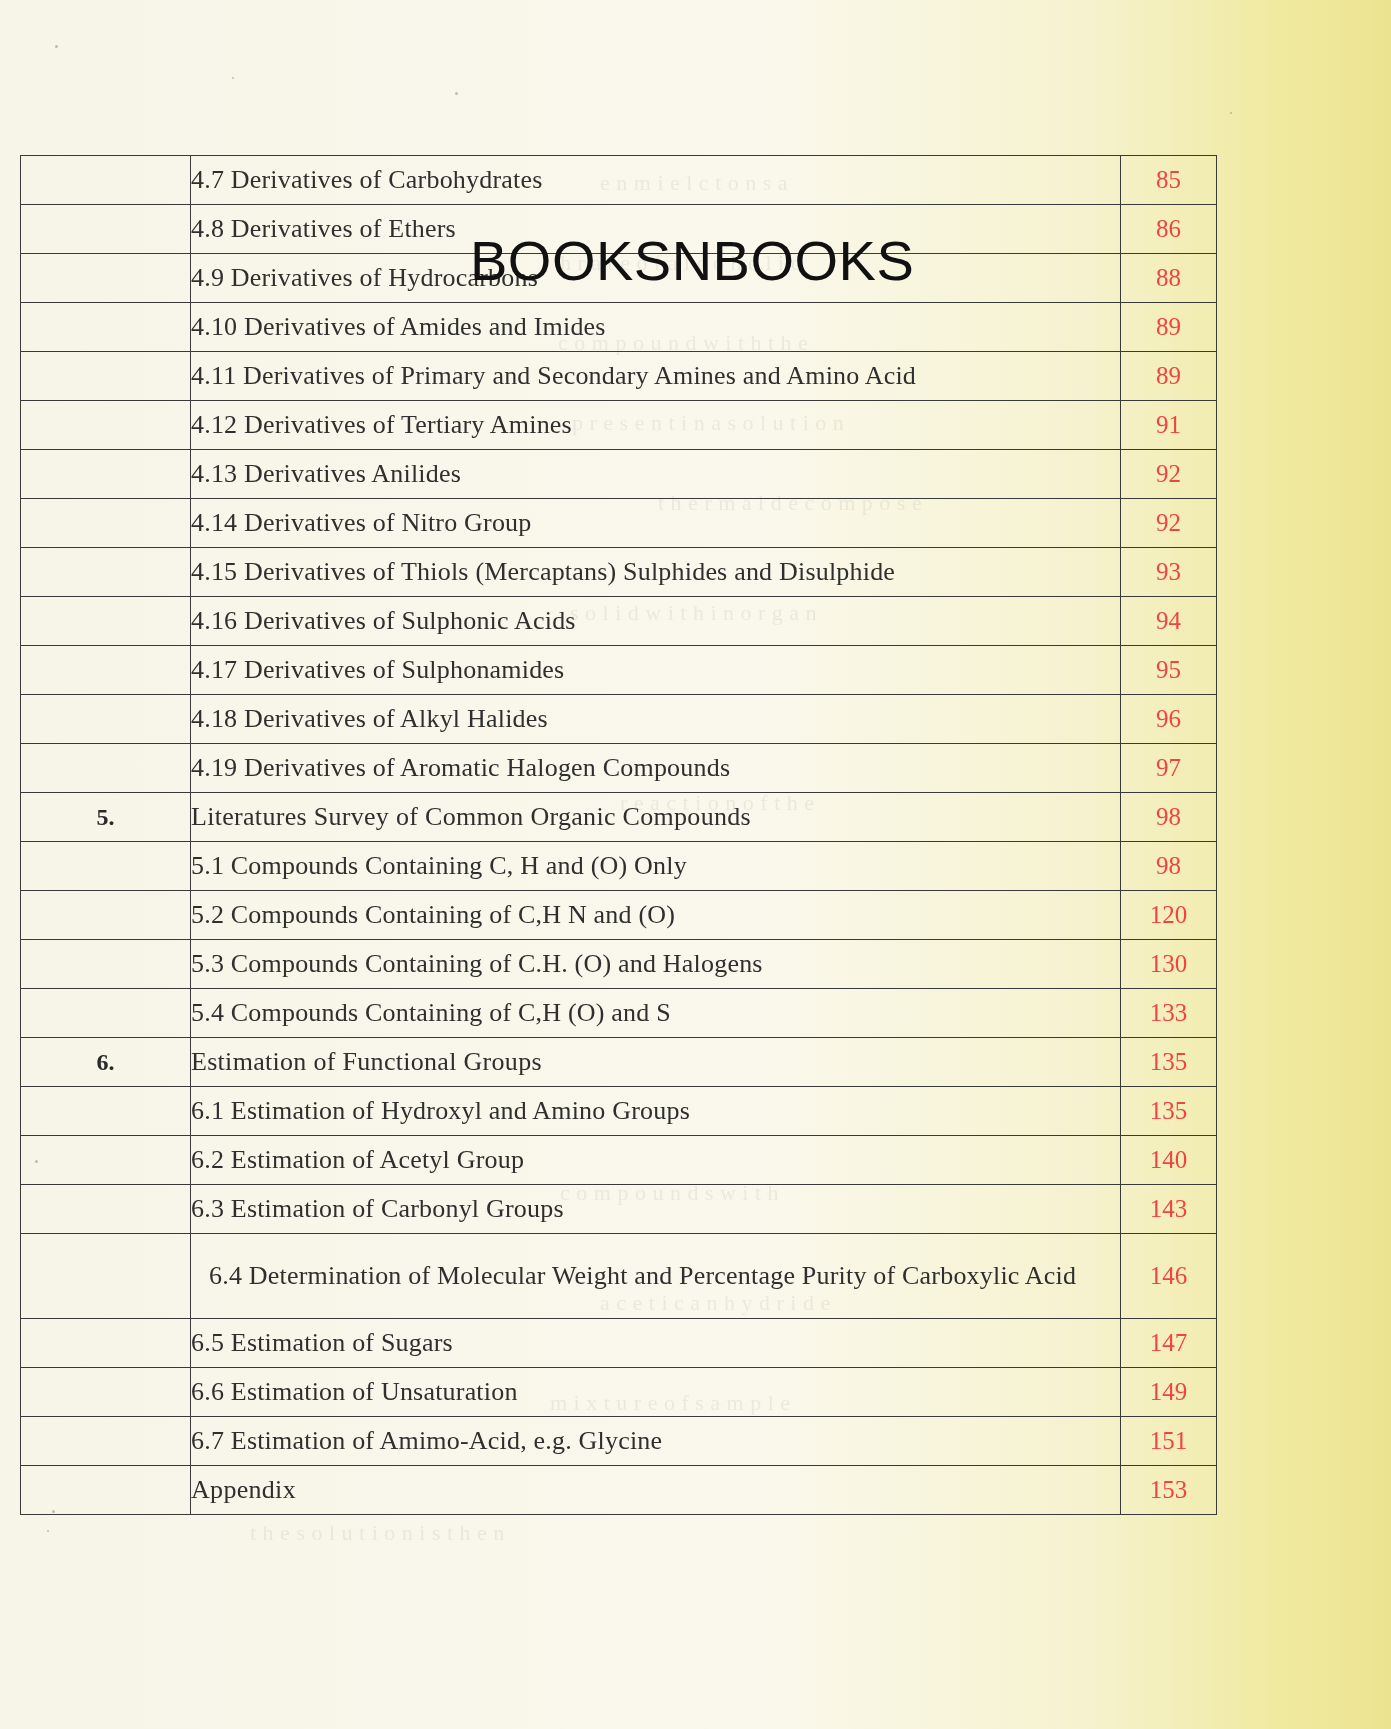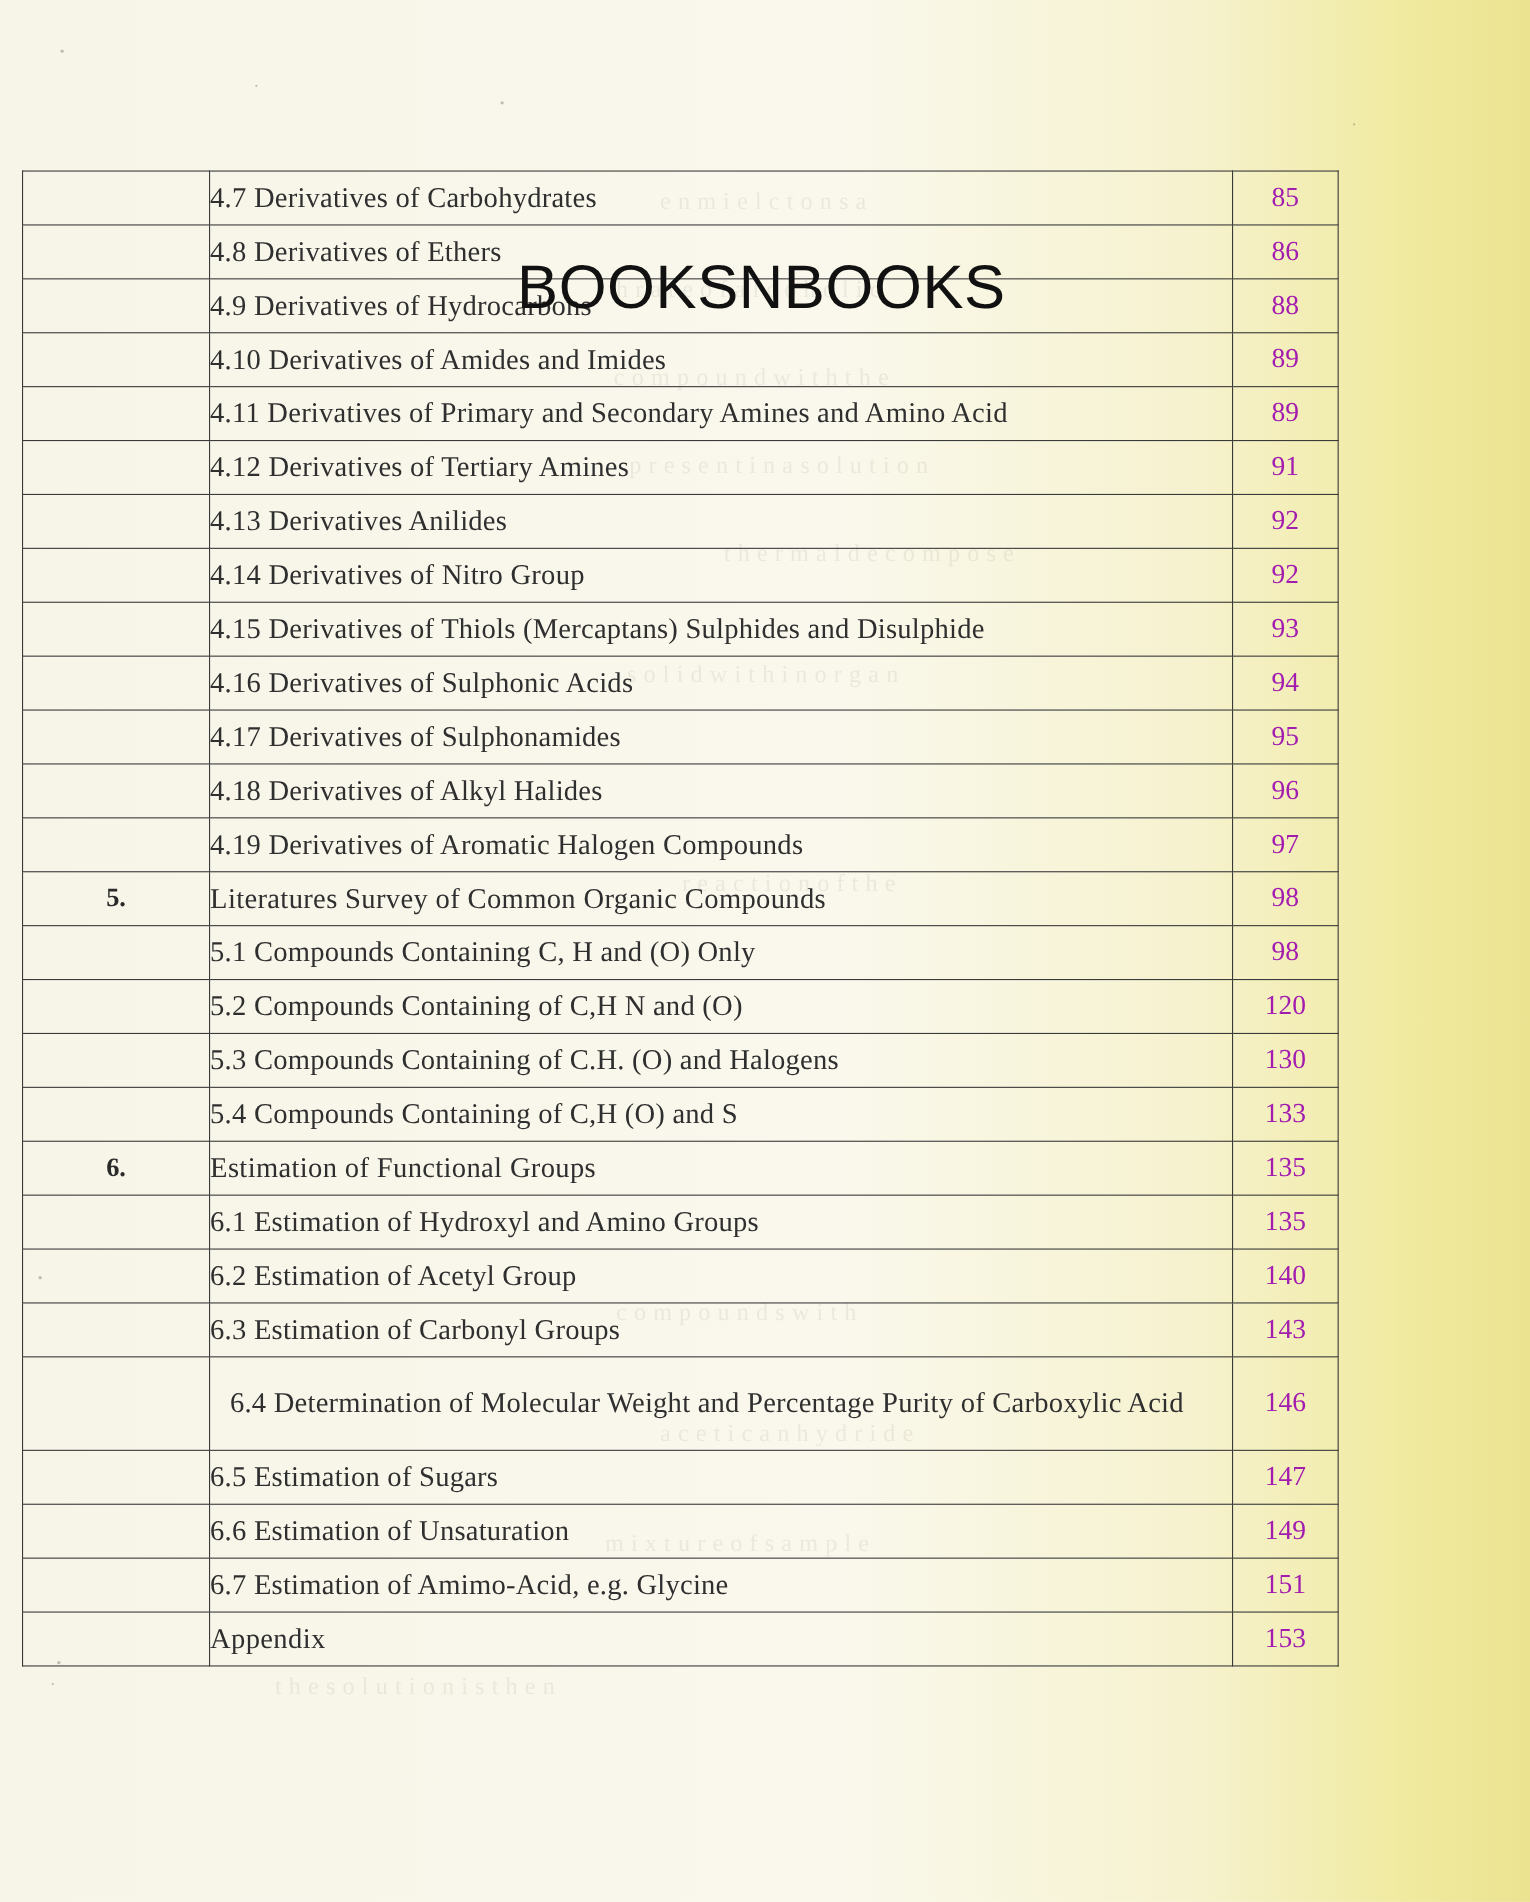--- a/index.html
+++ b/index.html
@@ -70,21 +70,21 @@
     line-height: 1.18;
     letter-spacing: 0.2px;
   }
   td.title.bold {
     font-weight: normal;
     letter-spacing: 0.3px;
   }
   td.page {
     text-align: center;
     font-size: 25px;
-    color: #a21caf;
+    color: #ef4444;
     padding: 14px 4px 4px 4px;
     vertical-align: bottom;
   }
   td.page.mid {
     vertical-align: middle;
     padding: 4px;
   }
   tr.row-std td { height: 48px; }
   tr.row-tall td { height: 76px; padding-left: 18px; }
 

